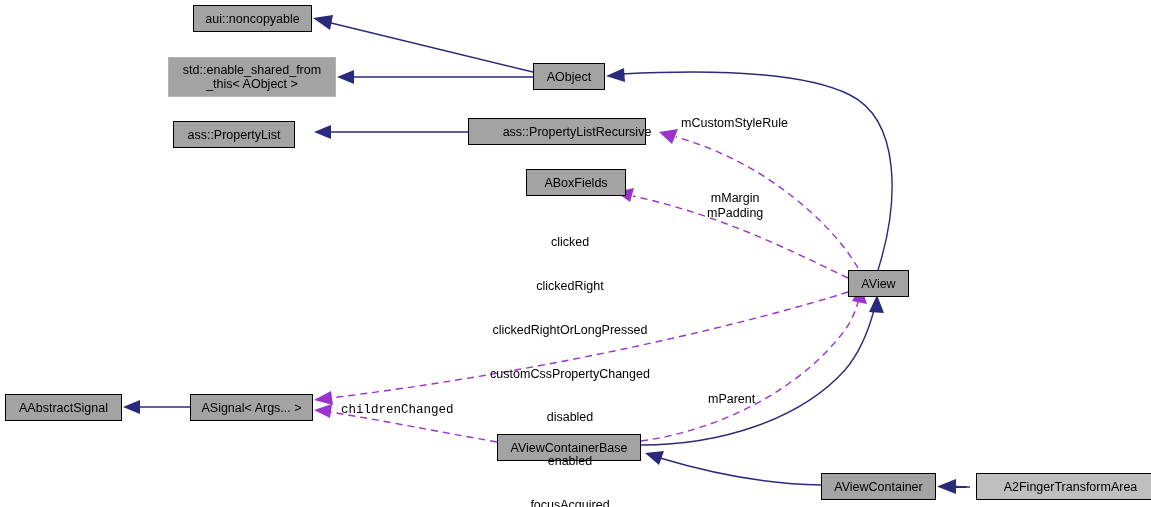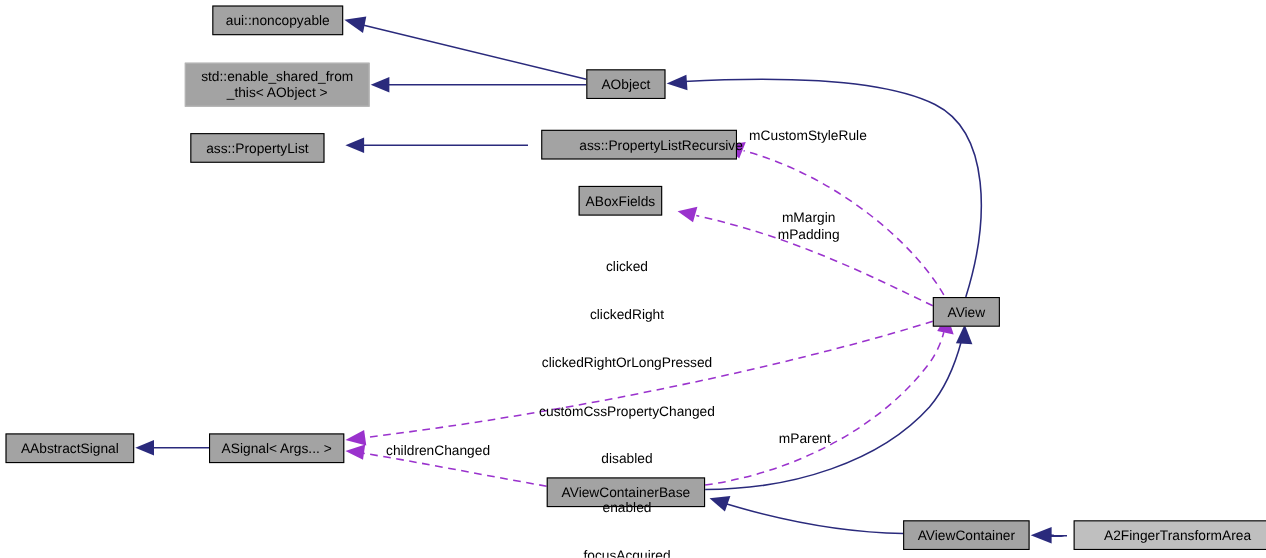--- a/index.html
+++ b/index.html
@@ -266,25 +266,25 @@
   </div>
 
   <div class="node-box" style="left:173px; top:121px; width:122px; height:27px;">
     <span>ass::PropertyList</span>
   </div>
 
   <div class="node-box" style="left:533px; top:63px; width:72px; height:27px;">
     <span>AObject</span>
   </div>
 
-  <div class="node-box" style="left:492px; top:118px; width:178px; height:27px;padding-left:40px;">
+  <div class="node-box" style="left:468px; top:118px; width:178px; height:27px;padding-left:40px;">
     <span>ass::PropertyListRecursive</span>
   </div>
 
-  <div class="node-box" style="left:526px; top:169px; width:76px; height:27px;">
+  <div class="node-box" style="left:526px; top:169px; width:100px; height:27px;">
     <span>ABoxFields</span>
   </div>
 
   <div class="node-box" style="left:848px; top:270px; width:61px; height:27px;">
     <span>AView</span>
   </div>
 
   <div class="node-box" style="left:5px; top:394px; width:117px; height:27px;">
     <span>AAbstractSignal</span>
   </div>
@@ -305,21 +305,21 @@
     <span>A2FingerTransformArea</span>
   </div>
 
   <div class="edge-label" style="left:681px; top:116px;">mCustomStyleRule</div>
 
   <div class="edge-label" style="left:707px; top:191px;">mMargin
 mPadding</div>
 
   <div class="edge-label" style="left:708px; top:392px;">mParent</div>
 
-  <div class="edge-label" style="left:351px; top:403px;">childrenChanged</div>
+  <div class="edge-label" style="left:341px; top:403px;font-family:Liberation Mono, monospace;">childrenChanged</div>
 
   <div class="signal-list" style="left:480px; top:206px; width:180px;">
     <div>clicked</div>
     <div>clickedRight</div>
     <div>clickedRightOrLongPressed</div>
     <div>customCssPropertyChanged</div>
     <div>disabled</div>
     <div>enabled</div>
     <div>focusAcquired</div>
     

